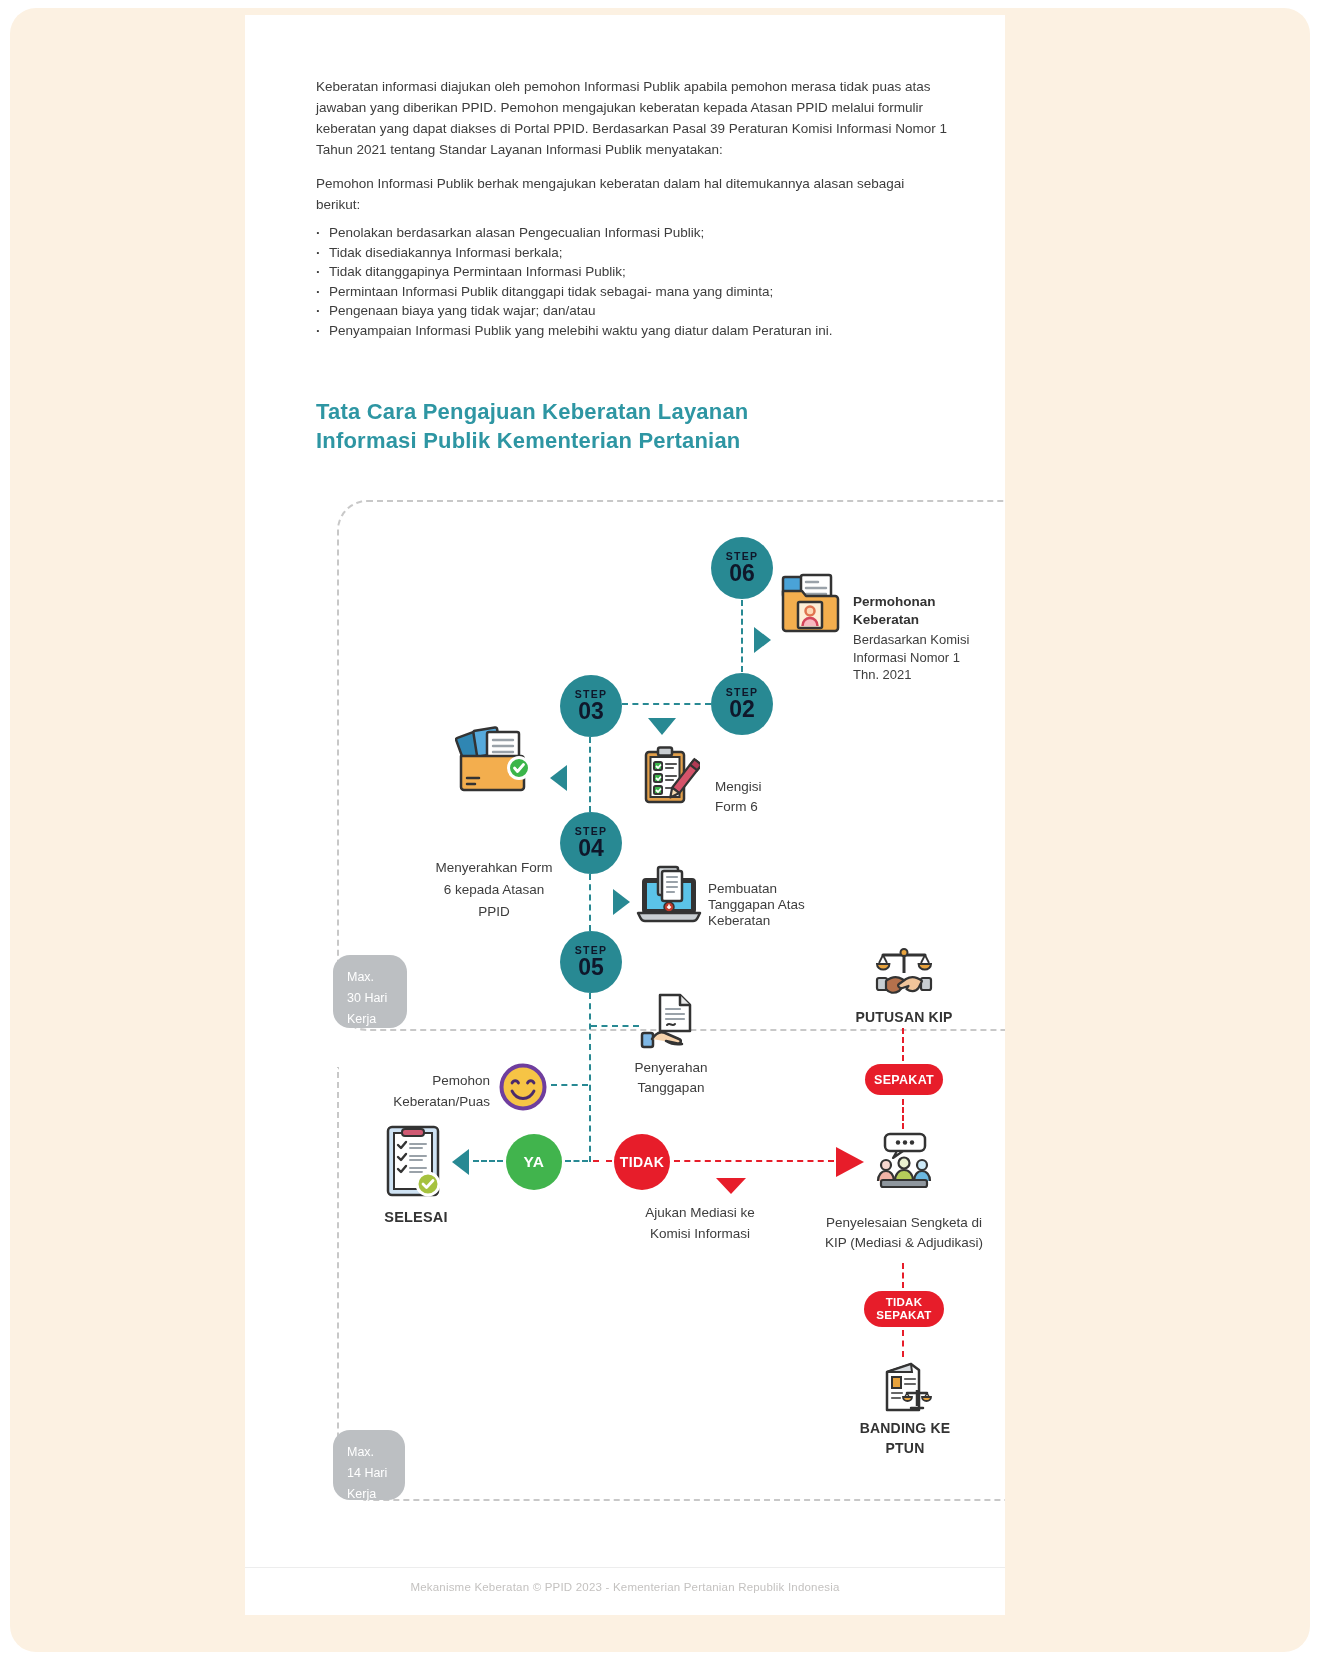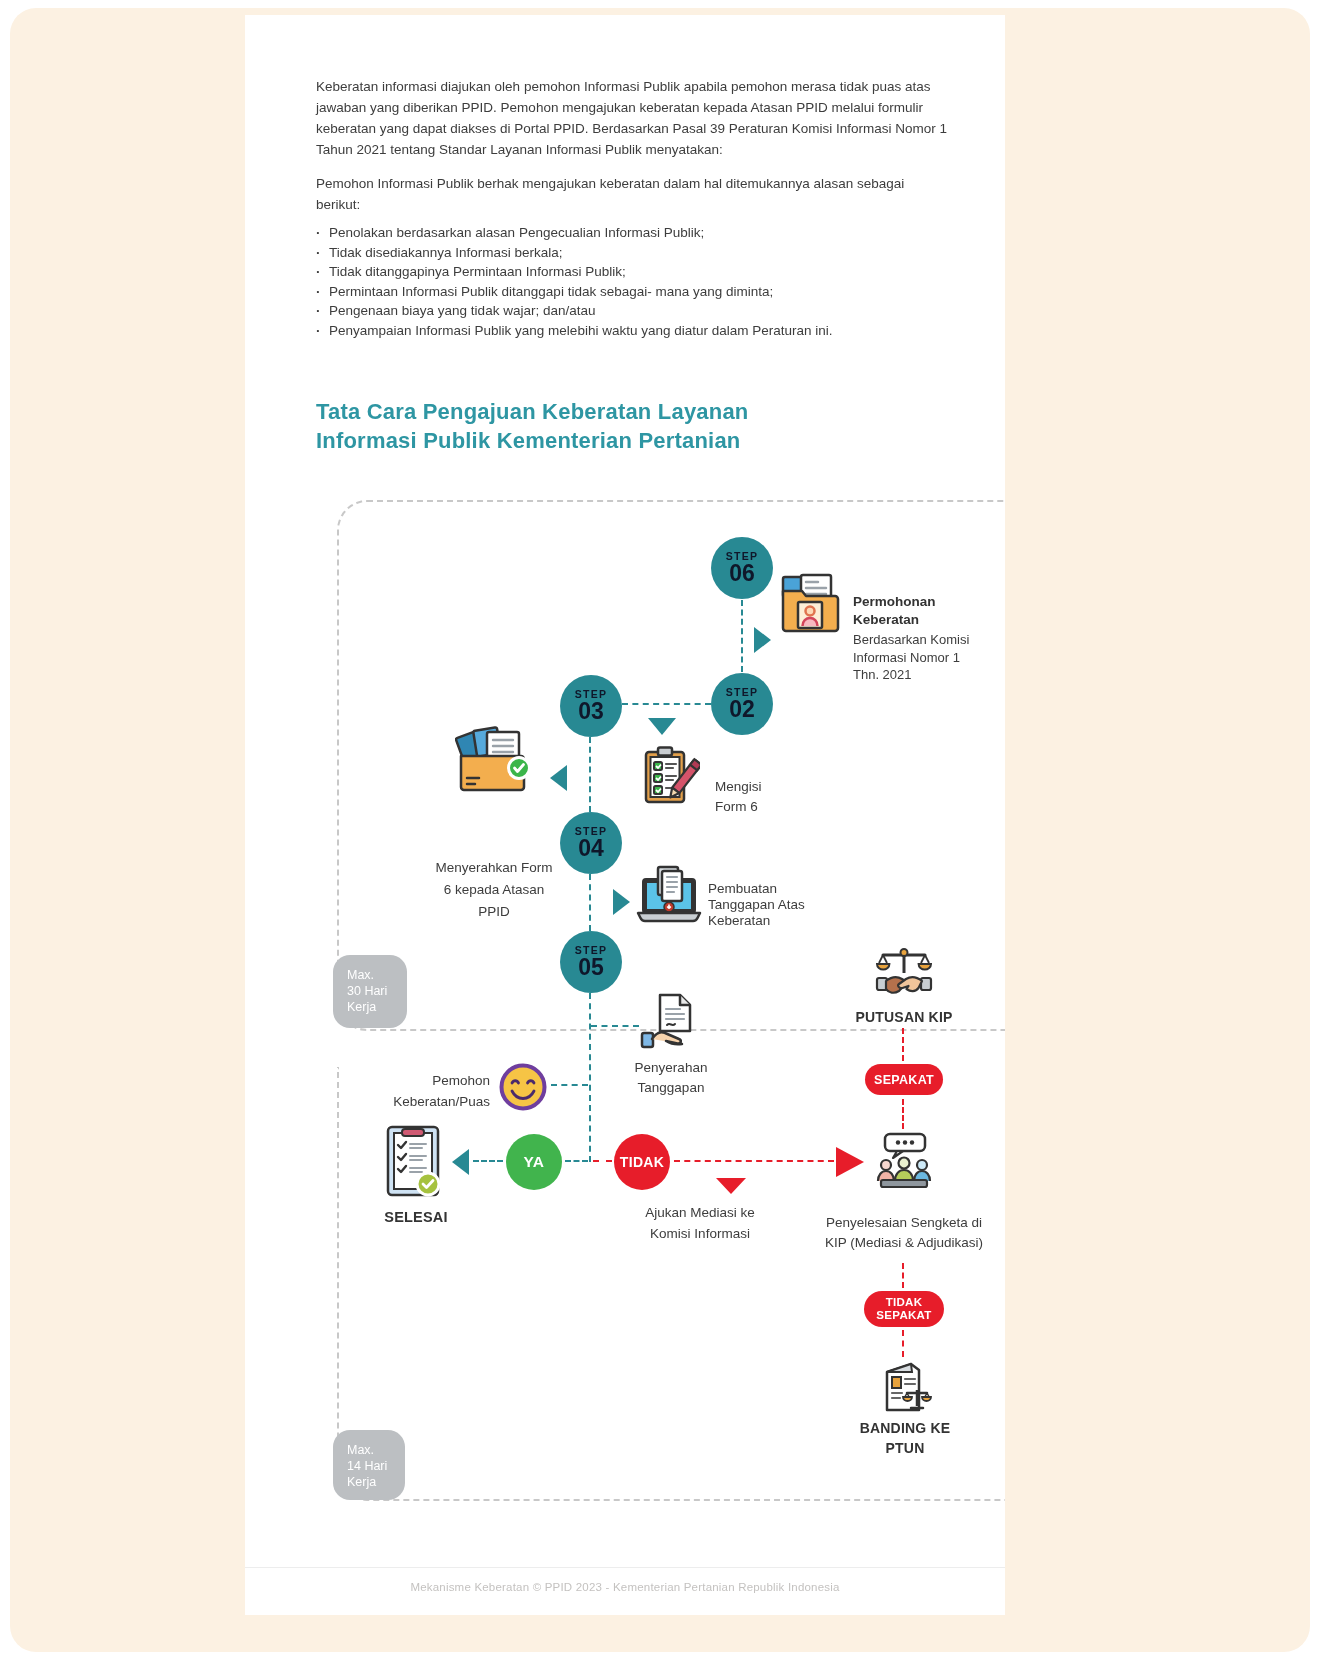--- a/index.html
+++ b/index.html
@@ -7,21 +7,21 @@
   .cream{position:absolute;left:10px;top:8px;width:1300px;height:1644px;background:#fcf1e2;border-radius:26px;}
   .card{position:absolute;left:245px;top:15px;width:760px;height:1600px;background:#ffffff;overflow:hidden;}
   .para{position:absolute;font-size:13.5px;line-height:21px;color:#3d3d3d;}
   .blist{position:absolute;left:71px;top:208px;width:645px;margin:0;padding:0;list-style:none;}
   .blist li{font-size:13.5px;line-height:19.5px;color:#3d3d3d;padding-left:13px;position:relative;}
   .blist li::before{content:"·";position:absolute;left:0;top:0;font-weight:bold;color:#3d3d3d;}
   .heading{position:absolute;left:71px;top:382px;font-size:22px;line-height:29px;font-weight:600;color:#2e96a3;letter-spacing:.2px;}
   
   .dashrect{position:absolute;border:2px dashed #c8c8c8;border-radius:30px;}
   .dashrect.open-top{border-top:none;border-radius:0 0 30px 30px;}
-  .maxbadge{position:absolute;background:#bcbfc2;border-radius:17px;color:#fff;font-size:12.5px;line-height:16px;padding:12px 0 0 14px;box-sizing:border-box;white-space:pre-line;}
+  .maxbadge{position:absolute;background:#bcbfc2;border-radius:17px;color:#fff;font-size:12.5px;line-height:21px;padding:12px 0 0 14px;box-sizing:border-box;white-space:pre-line;}
   .step{position:absolute;width:62px;height:62px;border-radius:50%;background:#288993;color:#0f172a;display:flex;flex-direction:column;align-items:center;justify-content:center;}
   .step .sl{font-size:10.5px;font-weight:bold;letter-spacing:1.3px;line-height:11px;}
   .step .sn{font-size:23px;font-weight:bold;line-height:23px;}
   .dh{position:absolute;height:0;border-top:2.5px dashed #288993;}
   .dv{position:absolute;width:0;border-left:2.5px dashed #288993;}
   .dh.red,.dv.red{border-color:#e71d2a;}
   .tri{position:absolute;width:0;height:0;}
   .cap{position:absolute;font-size:13.5px;line-height:21px;color:#3d3d3d;}
   .cap.c{text-align:center;}
   .cap.r{text-align:right;}

